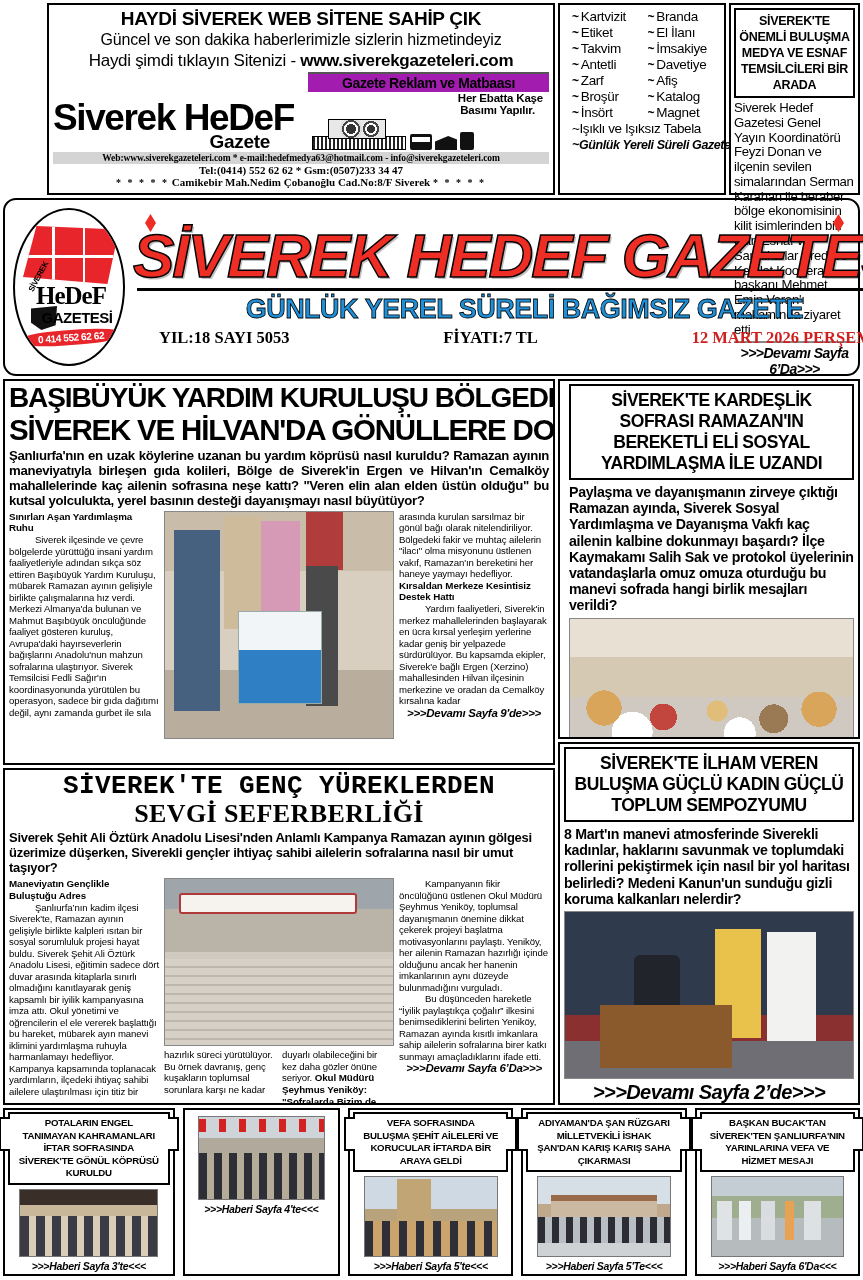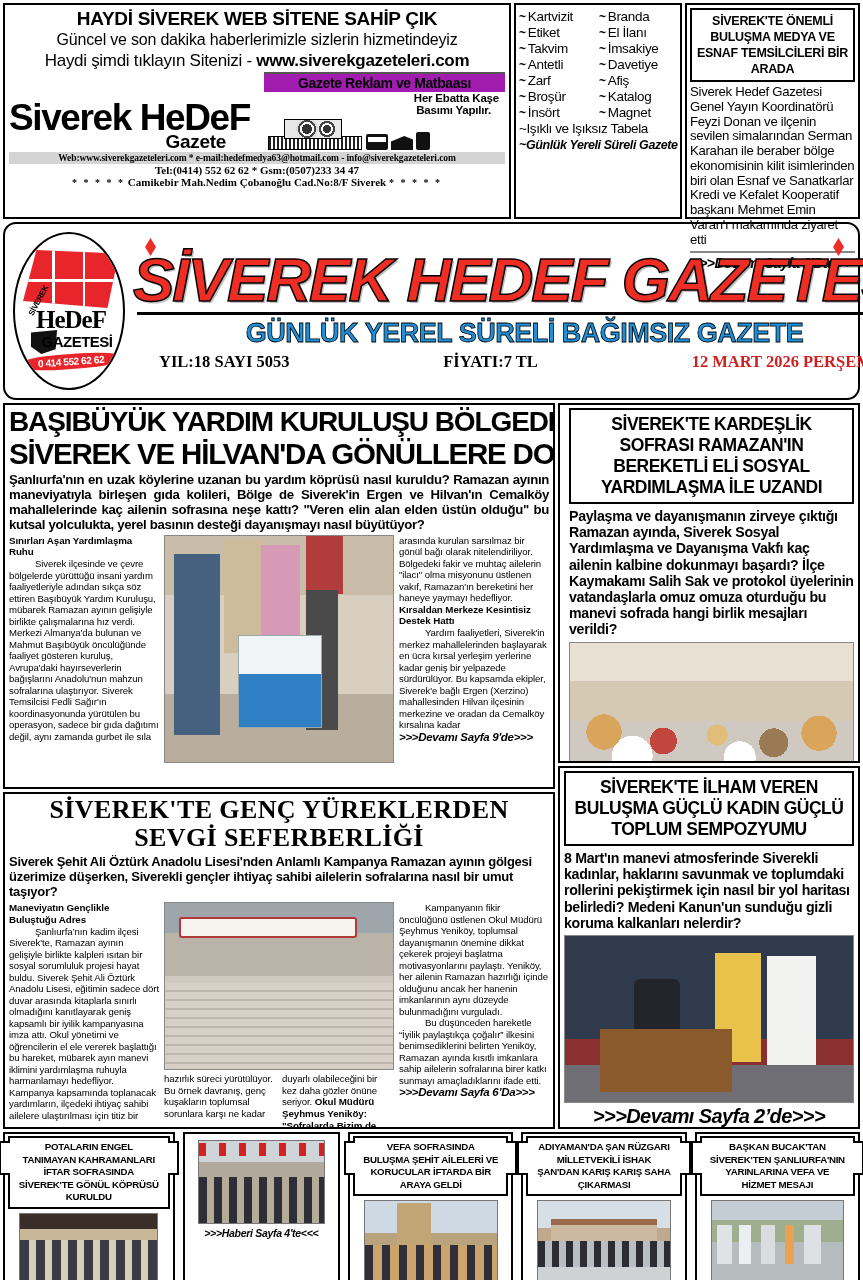--- a/index.html
+++ b/index.html
@@ -6,21 +6,21 @@
   body {
     width: 863px; height: 1280px;
     background: #ffffff;
     font-family: "Liberation Sans", sans-serif;
     color: #000;
     overflow: hidden;
   }
   .page { width: 863px; height: 1280px; padding: 3px; position: relative; }
 
   
-  .topband { display: flex; height: 216px; gap: 3px; }
+  .topband { display: flex; height: 192px; gap: 3px; margin-left: 44px; }
 
   .ad-main {
     width: 508px; border: 2px solid #000; padding: 2px 4px 0 4px;
     display: flex; flex-direction: column;
   }
   .ad-l1 { font-size: 19px; font-weight: bold; text-align: center; letter-spacing: -0.3px; margin-top: 1px; }
   .ad-l2 { font-size: 16px; text-align: center; letter-spacing: -0.2px; margin-top: 1px; }
   .ad-l3 { font-size: 17px; text-align: center; letter-spacing: -0.3px; margin-top: 2px; white-space: nowrap;}
   .ad-l3 b { font-weight: bold; }
   .ad-logorow { display: flex; align-items: flex-end; margin-top: 1px; }
@@ -58,21 +58,21 @@
   .stamp3 { width:14px; height:18px; border-radius:2px;}
   .ad-web {
     background:#d4d4d4; font-size:9.5px; font-weight:bold; text-align:center;
     font-family:"Liberation Serif", serif; padding:1px 0; margin-top:2px; letter-spacing:-0.1px;
   }
   .ad-tel { font-size:11px; font-weight:bold; text-align:center; font-family:"Liberation Serif", serif; }
   .ad-addr { font-size:11px; font-weight:bold; text-align:center; font-family:"Liberation Serif", serif; position:relative;}
   .stars { font-size:10px; letter-spacing:2px; }
 
   .ad-services {
-    width: 168px; border: 2px solid #000; padding: 4px 3px 2px 3px;
+    width: 168px; border: 2px solid #000; padding: 4px 3px 2px 12px;
   }
   .svc-grid { display: grid; grid-template-columns: 1fr 1fr; column-gap: 2px; row-gap: 1px;}
   .svc { font-size: 13.5px; white-space: nowrap; letter-spacing:-0.3px; }
   .svc .tld { font-weight: bold; font-size: 12px; margin-right: 2px; }
   .svc-wide { font-size: 13.5px; white-space: nowrap; letter-spacing:-0.4px; margin-top:1px;}
   .svc-last { font-size: 12.5px; font-weight: bold; font-style: italic; white-space: nowrap; letter-spacing:-0.4px; margin-top:2px;}
 
   .topnews {
     flex: 1; border: 2px solid #000; padding: 3px; display: flex; flex-direction: column;
   }
@@ -143,29 +143,29 @@
   .lead-spot { font-size:13.2px; font-weight:bold; line-height:1.14; margin-top:3px; letter-spacing:-0.32px; text-align:justify;}
 
   .three { display:flex; gap:5px; margin-top:3px; }
   .col-txt { width:150px; font-size:9.6px; line-height:1.2; letter-spacing:-0.1px; }
   .col-txt b { font-size:9.8px; }
   .col-txt .ind { text-indent: 26px; }
   .col-mid { flex:1; display:flex; flex-direction:column; }
 
   .photo { border:1px solid #888; background:#cfcfcf; position:relative; overflow:hidden; }
   .devami { text-align:center; font-size:16px; font-weight:bold; font-style:italic; letter-spacing:-0.5px; }
-  .devami-sm { text-align:left; font-size:11.5px; font-weight:bold; font-style:italic; letter-spacing:-0.3px;}
+  .devami-sm { text-align:center; font-size:11.5px; font-weight:bold; font-style:italic; letter-spacing:-0.3px;}
 
   .rbox-head { border:2px solid #000; text-align:center; font-weight:bold; font-size:17.5px;
     line-height:1.2; padding:4px 2px; letter-spacing:-0.5px; }
   .rbox-spot { font-size:14.2px; font-weight:bold; line-height:1.14; margin-top:4px; letter-spacing:-0.3px;}
   .rbox-dev { text-align:center; font-size:20px; font-weight:bold; font-style:italic; letter-spacing:-0.6px; margin-top:2px;}
 
   
-  .mid-h1 { font-size:26px; font-weight:bold; text-align:center; letter-spacing:0.4px; line-height:1.02; font-family:Liberation Serif, serif;}
+  .mid-h1 { font-size:26px; font-weight:bold; text-align:center; letter-spacing:0.4px; line-height:1.02; font-family:Liberation Mono, monospace;}
   .mid-h2 { font-size:26px; font-weight:bold; text-align:center; letter-spacing:0.4px; line-height:1.02; font-family:"Liberation Serif",serif; margin-top:1px;}
   .mid-spot { font-size:13px; font-weight:bold; line-height:1.16; margin-top:3px; letter-spacing:-0.28px;}
 
   
   .bottom { display:flex; gap:8px; margin-top:3px; height: 168px; }
   .bcell { flex:1; border:2px solid #000; padding:2px 3px; display:flex; flex-direction:column; align-items:center;}
   .bcell.w1{flex:1.04} .bcell.w2{flex:0.95} .bcell.w3{flex:1.0} .bcell.w4{flex:1.0} .bcell.w5{flex:1.0}
   .banner {
     width:100%; border:2px solid #000; text-align:center; font-weight:bold; font-size:9.7px;
     line-height:1.3; padding:3px 8px; letter-spacing:-0.25px; position:relative; background:#fff;

